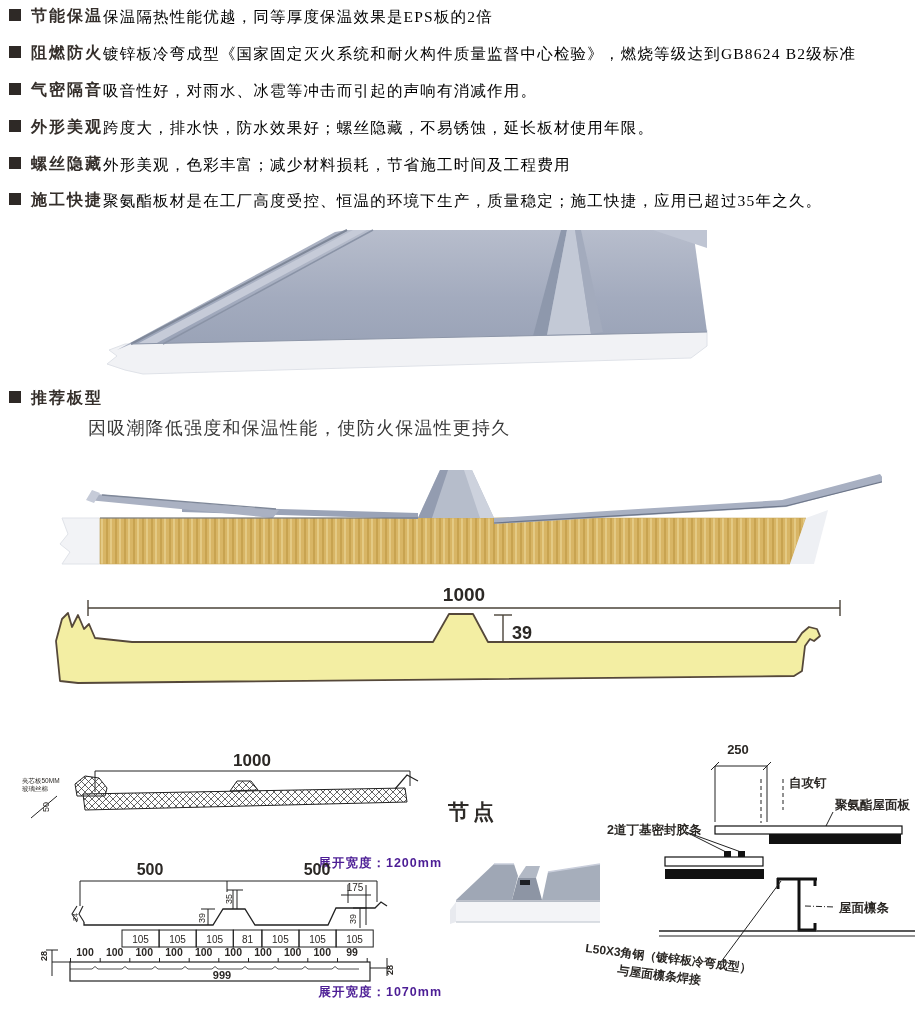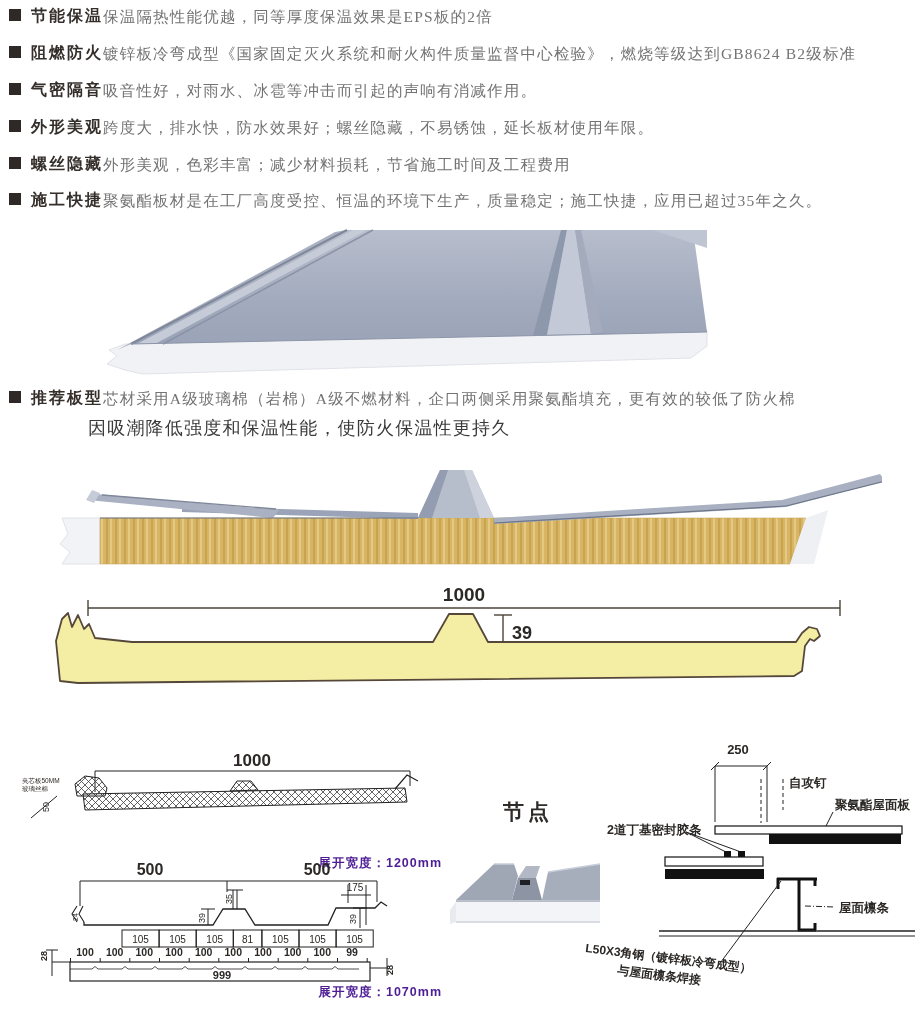--- a/index.html
+++ b/index.html
@@ -1,24 +1,24 @@
 <!DOCTYPE html>
 <html><head>
 <meta charset="utf-8">
 <style>
   html,body{margin:0;padding:0;background:#fff;}
   .page{position:relative;width:920px;height:1017px;background:#fff;overflow:hidden;
         font-family:"Liberation Sans","DejaVu Sans",sans-serif;color:#3a3736;}
   .feat{position:absolute;left:3px;width:920px;height:20px;white-space:nowrap;font-family:Liberation Serif, serif;}
   .bullet{position:absolute;left:6px;top:3px;width:12px;height:12px;background:#2e2926;}
   .feat-label{position:absolute;left:28px;top:0;font-size:16px;font-weight:bold;letter-spacing:2px;color:#352f2b;}
-  .feat-desc{position:absolute;left:100px;top:1px;font-size:15.5px;letter-spacing:1.2px;color:#737373;}
+  .feat-desc{position:absolute;left:100px;top:1px;font-size:15.5px;letter-spacing:1.2px;color:#000000;}
   .rec-line2{position:absolute;left:88px;font-size:18px;letter-spacing:1.2px;color:#3a3a3a;white-space:nowrap;}
   .unfold{position:absolute;width:160px;text-align:right;font-size:12.5px;font-weight:bold;color:#4c1d95;letter-spacing:1px;white-space:nowrap;}
-  .node-title{position:absolute;left:448px;top:798px;width:160px;text-align:center;
+  .node-title{position:absolute;left:448px;top:798px;width:160px;text-align:left;
               font-size:21px;font-weight:bold;letter-spacing:4px;color:#2e2b28;}
   svg{position:absolute;display:block;}
   svg text{font-family:"Liberation Sans","DejaVu Sans",sans-serif;fill:#2b2825;}
   .dim{font-weight:bold;}
 </style>
 </head>
 <body>
 
 <div class="page">
 
@@ -70,21 +70,20 @@
     <polygon points="466,10 472,10 452,115 438,116" fill="#8e98ac"></polygon>
     <polygon points="472,10 480,10 496,114 452,115" fill="#c3c9d6"></polygon>
     <polygon points="480,10 486,10 508,112 496,114" fill="#a3abbd"></polygon>
     <polygon points="558,10 612,10 612,28" fill="#bfc5d3"></polygon>
     <line x1="36" y1="124" x2="612" y2="112" stroke="#8d96a8" stroke-width="1"></line>
   </svg>
 
   <div class="feat" style="top:388px">
     <span class="bullet"></span>
     <span class="feat-label">推荐板型</span>
-    <span class="feat-desc">芯材采用A级玻璃棉（岩棉）A级不燃材料，企口两侧采用聚氨酯填充，更有效的较低了防火棉</span>
   </div>
   <div class="rec-line2" style="top:416px">因吸潮降低强度和保温性能，使防火保温性更持久</div>
 
   <svg style="left:42px;top:448px" width="840" height="128" viewBox="0 0 840 128">
     <defs>
       <pattern id="wool" width="9" height="46" patternUnits="userSpaceOnUse">
         <rect width="9" height="46" fill="#d8b565"></rect>
         <path d="M2,0 2,46" stroke="#c19c47" stroke-width="1.4"></path>
         <path d="M6,0 6,46" stroke="#e8cf8c" stroke-width="1.6"></path>
       </pattern>

